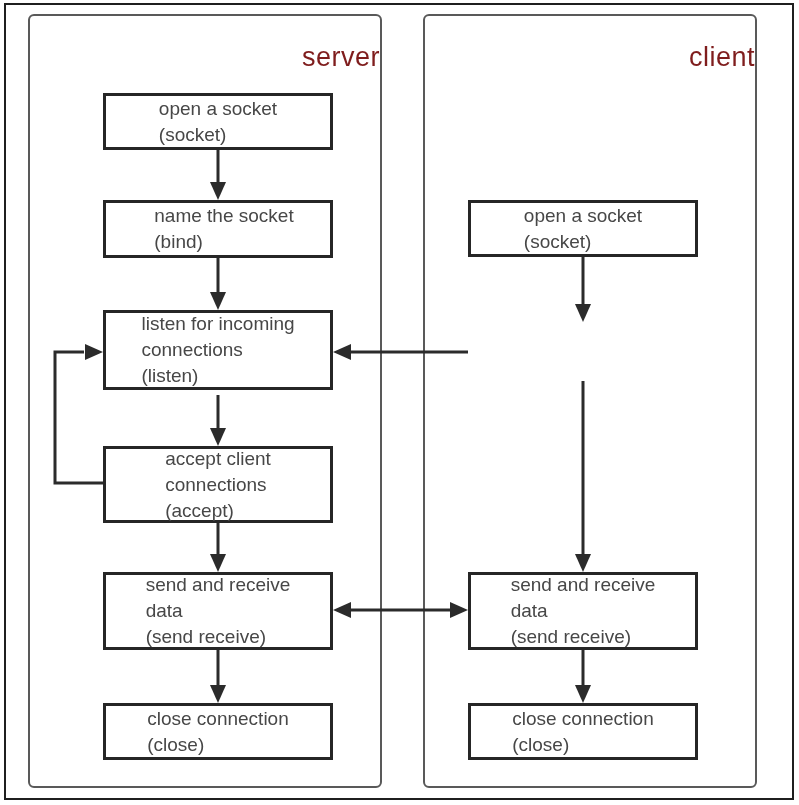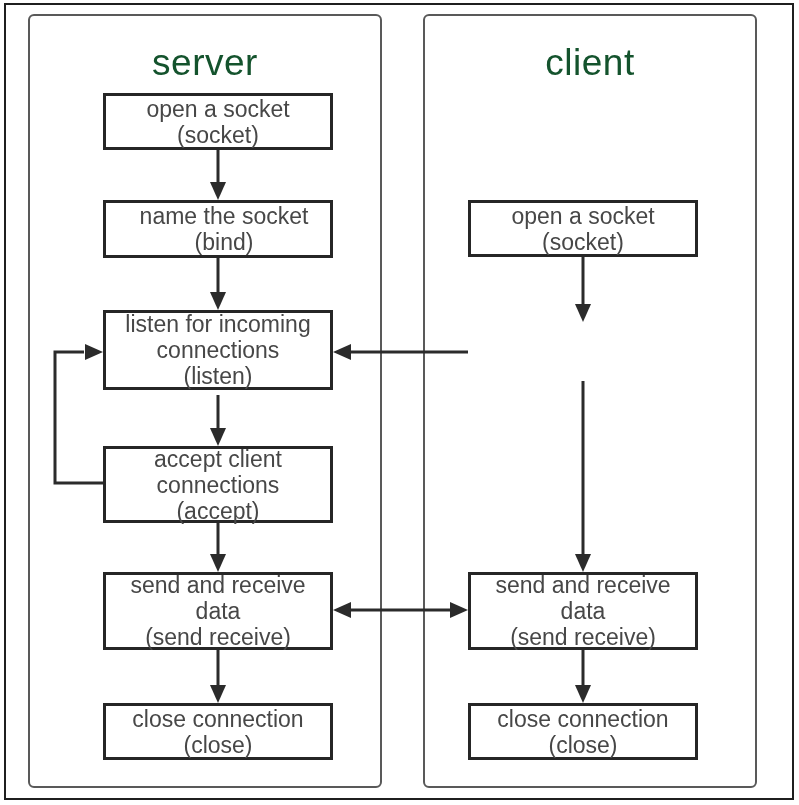--- a/index.html
+++ b/index.html
@@ -33,36 +33,35 @@
     border-radius: 6px;
     background: #ffffff;
   }
   .container.server { left: 28px;  width: 354px; }
   .container.client { left: 423px; width: 334px; }
   .container-title {
     position: absolute;
     top: 26px;
     left: 0;
     width: 100%;
-    text-align: center;
-    font-size: 37px;
-    color: #14532d;
+    text-align: right;
+    font-size: 27px;
+    color: #7f1d1d;
     letter-spacing: 0.5px;
   }
   .flow-box {
     position: absolute;
     width: 230px;
     border: 3px solid #262626;
     background: #ffffff;
     display: flex;
     align-items: center;
     justify-content: center;
-    text-align: center;
     white-space: pre-line;
-    font-size: 23px;
+    font-size: 19px;
     line-height: 26px;
     color: #474747;
     z-index: 2;
   }
   .scol { left: 103px; }
   .ccol { left: 468px; }
   .arrows {
     position: absolute;
     left: 0;
     top: 0;

